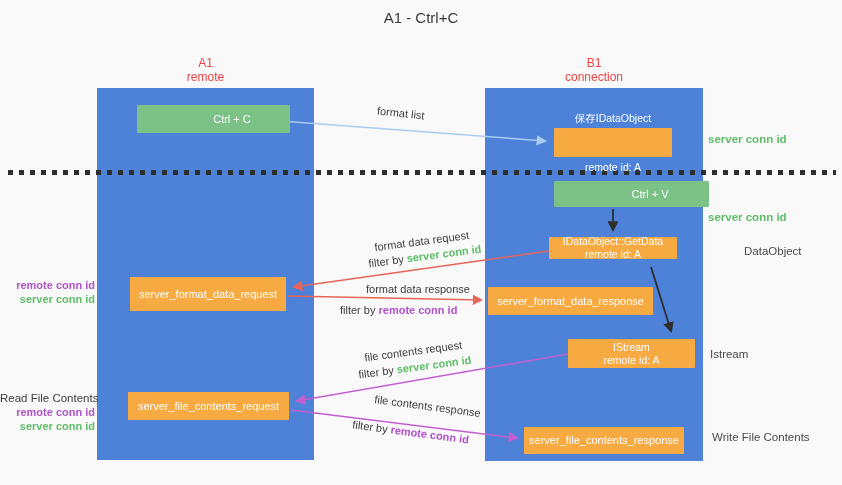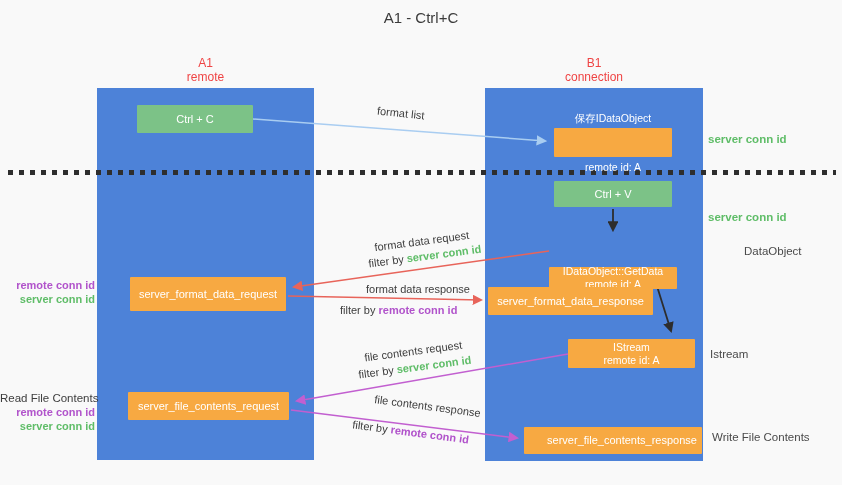--- a/index.html
+++ b/index.html
@@ -9,21 +9,21 @@
     background:#f9f9f9; overflow:hidden;
   }
   .abs { position:absolute; }
   .panel { background:#4d82d8; }
   .node {
     position:absolute; color:#fff; display:flex; flex-direction:column;
     align-items:center; justify-content:center; text-align:center;
     font-size:11px; line-height:13px; border-radius:1px;
   }
   .node.orange { background:#f7a942; }
-  .node.green  { background:#7cc287; }
+  .node.green  { background:#7cc287;padding-left:37px; }
   .node .ln { white-space:nowrap; }
   .title {
     position:absolute; left:336px; top:8px; width:170px; text-align:center;
     font-size:15px; line-height:20px; color:#3b3b3b;
   }
   .lane-header {
     position:absolute; text-align:center; font-size:12px; line-height:14px; color:#ef4444;
   }
   .divider {
     position:absolute; left:8px; top:170px; width:828px; height:5px;
@@ -95,21 +95,21 @@
 
   <div class="node orange" style="left:554px; top:128px; width:118px; height:29px; font-size:10.5px;gap:36px;">
     <div class="ln">保存IDataObject</div>
     <div class="ln">remote id: A</div>
   </div>
 
   <div class="node green" style="left:554px; top:181px; width:118px; height:26px;">
     <div class="ln">Ctrl + V</div>
   </div>
 
-  <div class="node orange" style="left:549px; top:237px; width:128px; height:22px; font-size:10.5px;margin-top:30px;">
+  <div class="node orange" style="left:549px; top:237px; width:128px; height:22px; font-size:10.5px;">
     <div class="ln">IDataObject::GetData</div>
     <div class="ln">remote id: A</div>
   </div>
 
   <div class="node orange" style="left:130px; top:277px; width:156px; height:34px;">
     <div class="ln">server_format_data_request</div>
   </div>
 
   <div class="node orange" style="left:488px; top:287px; width:165px; height:28px;">
     <div class="ln">server_format_data_response</div>
@@ -117,21 +117,21 @@
 
   <div class="node orange" style="left:568px; top:339px; width:127px; height:29px; font-size:10.5px;">
     <div class="ln">IStream</div>
     <div class="ln">remote id: A</div>
   </div>
 
   <div class="node orange" style="left:128px; top:392px; width:161px; height:28px;">
     <div class="ln">server_file_contents_request</div>
   </div>
 
-  <div class="node orange" style="left:524px; top:427px; width:160px; height:27px;padding-left:18px;">
+  <div class="node orange" style="left:524px; top:427px; width:160px; height:27px;">
     <div class="ln">server_file_contents_response</div>
   </div>
 
   <div class="flow-label rot-blue" style="left:377px; top:107px;">format list</div>
 
   <div class="flow-label rot-neg" style="left:374px; top:235px;">format data request</div>
   <div class="flow-label rot-neg" style="left:368px; top:250px;">
     <span>filter by </span><span class="key-green">server conn id</span>
   </div>
 

